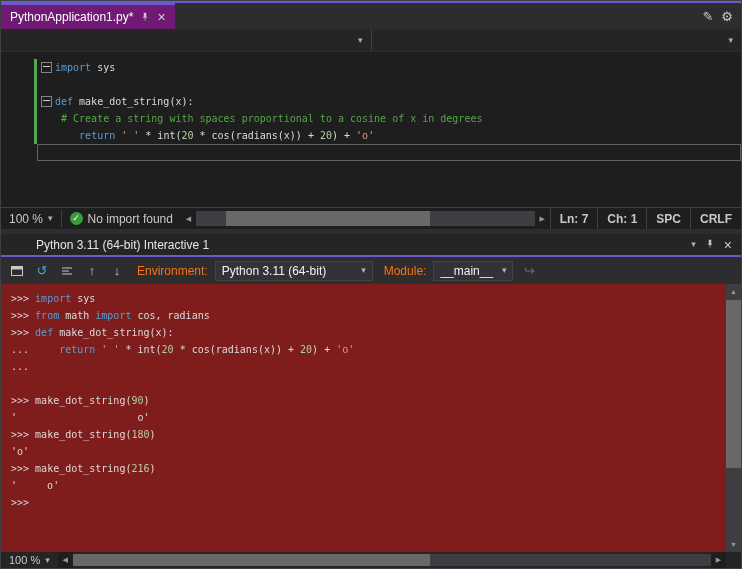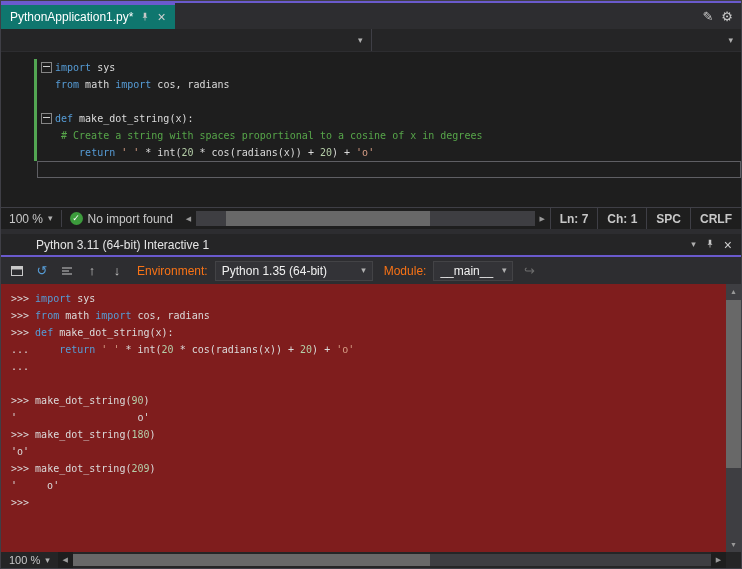--- a/index.html
+++ b/index.html
@@ -7,21 +7,21 @@
     width:742px;height:569px;box-sizing:border-box;
     background:#252526;border:1px solid #3f3f46;
     display:flex;flex-direction:column;
     font-family:"Liberation Sans",sans-serif;font-size:12px;color:#c8c8c8;
     overflow:hidden;
   }
   .accent-line{height:2px;background:#6a5acd;flex:none;}
 
   
   .tab-bar{height:26px;background:#2d2d30;display:flex;align-items:stretch;flex:none;}
-  .doc-tab{background:#0f766e;border-top:2px solid #6a5acd;display:flex;align-items:center;
+  .doc-tab{background:#701a75;border-top:2px solid #6a5acd;display:flex;align-items:center;
     gap:7px;padding:0 9px;color:#ffffff;}
   .tab-icons{margin-left:auto;display:flex;align-items:center;gap:8px;padding-right:8px;color:#c8c8c8;}
   .mini-icon{font-size:13px;line-height:1;cursor:default;}
   .close-x{font-size:14px;line-height:1;color:#d0d0d0;}
 
   
   .nav-bar{height:22px;background:#252526;display:flex;flex:none;border-bottom:1px solid #2d2d30;}
   .nav-combo{flex:1;display:flex;align-items:center;justify-content:flex-end;padding-right:8px;color:#b0b0b0;}
   .nav-divider{width:1px;background:#3f3f46;}
 
@@ -120,21 +120,20 @@
     </div>
     <div class="nav-divider"></div>
     <div class="nav-combo">
       <span class="chev">▾</span>
     </div>
   </div>
 
   <div class="editor">
     <div id="editor-lines">
         <div class="code-line"><span class="lm"></span><span class="lchg green"></span><span class="lcontent"><span class="fold-col"><span class="fold-box"></span></span><span class="ltext"><span class="tk-k">import</span><span class="tk-d"> sys</span></span></span></div>
-        <div class="code-line"><span class="lm"></span><span class="lchg green"></span><span class="lcontent"><span class="fold-col"></span><span class="ltext"><span class="tk-k">from</span><span class="tk-d"> math </span><span class="tk-k">import</span><span class="tk-d"> cos, radians</span></span></span></div>
         <div class="code-line"><span class="lm"></span><span class="lchg green"></span><span class="lcontent"><span class="fold-col"></span><span class="ltext"></span></span></div>
         <div class="code-line"><span class="lm"></span><span class="lchg green"></span><span class="lcontent"><span class="fold-col"><span class="fold-box"></span></span><span class="ltext"><span class="tk-k">def</span><span class="tk-d"> make_dot_string(x):</span></span></span></div>
         <div class="code-line"><span class="lm"></span><span class="lchg green"></span><span class="lcontent"><span class="fold-col"></span><span class="ltext"><span class="tk-c"> # Create a string with spaces proportional to a cosine of x in degrees</span></span></span></div>
         <div class="code-line"><span class="lm"></span><span class="lchg green"></span><span class="lcontent"><span class="fold-col"></span><span class="ltext"><span class="tk-d">    </span><span class="tk-k">return</span><span class="tk-d"> </span><span class="tk-s">' '</span><span class="tk-d"> * int(</span><span class="tk-n">20</span><span class="tk-d"> * cos(radians(x)) + </span><span class="tk-n">20</span><span class="tk-d">) + </span><span class="tk-s">'o'</span></span></span></div>
         <div class="code-line caret-line"><span class="lm"></span><span class="lchg"></span><span class="lcontent"><span class="fold-col"></span><span class="ltext"></span></span></div>
       </div>
   </div>
 
   <div class="ed-status">
     <div class="seg">
@@ -188,21 +187,21 @@
     <span class="tb-icon blue">↺</span>
     <span class="tb-icon">
       <svg width="14" height="14" viewBox="0 0 14 14" aria-hidden="true">
         <path d="M2 4h10M2 7h7M2 10h10" stroke="#c8c8c8" stroke-width="1.2" fill="none"></path>
       </svg>
     </span>
     <span class="tb-icon">↑</span>
     <span class="tb-icon">↓</span>
     <span class="tb-label">Environment:</span>
     <span class="combo env">
-      <span>Python 1.35 (64-bit)</span>
+      <span>Python 3.11 (64-bit)</span>
       <span class="chev">▾</span>
     </span>
     <span class="tb-label">Module:</span>
     <span class="combo mod">
       <span>__main__</span>
       <span class="chev">▾</span>
     </span>
     <span class="tb-icon disabled">↪</span>
   </div>
 
@@ -211,21 +210,21 @@
         <div class="code-line repl-line"><span class="ltext"><span class="tk-p">&gt;&gt;&gt; </span><span class="tk-k">import</span><span class="tk-d"> sys</span></span></div>
         <div class="code-line repl-line"><span class="ltext"><span class="tk-p">&gt;&gt;&gt; </span><span class="tk-k">from</span><span class="tk-d"> math </span><span class="tk-k">import</span><span class="tk-d"> cos, radians</span></span></div>
         <div class="code-line repl-line"><span class="ltext"><span class="tk-p">&gt;&gt;&gt; </span><span class="tk-k">def</span><span class="tk-d"> make_dot_string(x):</span></span></div>
         <div class="code-line repl-line"><span class="ltext"><span class="tk-p">... </span><span class="tk-d">    </span><span class="tk-k">return</span><span class="tk-d"> </span><span class="tk-s">' '</span><span class="tk-d"> * int(</span><span class="tk-n">20</span><span class="tk-d"> * cos(radians(x)) + </span><span class="tk-n">20</span><span class="tk-d">) + </span><span class="tk-s">'o'</span></span></div>
         <div class="code-line repl-line"><span class="ltext"><span class="tk-p">...</span></span></div>
         <div class="code-line repl-line"><span class="ltext"></span></div>
         <div class="code-line repl-line"><span class="ltext"><span class="tk-p">&gt;&gt;&gt; </span><span class="tk-d">make_dot_string(</span><span class="tk-n">90</span><span class="tk-d">)</span></span></div>
         <div class="code-line repl-line"><span class="ltext"><span class="tk-d">'                    o'</span></span></div>
         <div class="code-line repl-line"><span class="ltext"><span class="tk-p">&gt;&gt;&gt; </span><span class="tk-d">make_dot_string(</span><span class="tk-n">180</span><span class="tk-d">)</span></span></div>
         <div class="code-line repl-line"><span class="ltext"><span class="tk-d">'o'</span></span></div>
-        <div class="code-line repl-line"><span class="ltext"><span class="tk-p">&gt;&gt;&gt; </span><span class="tk-d">make_dot_string(</span><span class="tk-n">209</span><span class="tk-d">)</span></span></div>
+        <div class="code-line repl-line"><span class="ltext"><span class="tk-p">&gt;&gt;&gt; </span><span class="tk-d">make_dot_string(</span><span class="tk-n">216</span><span class="tk-d">)</span></span></div>
         <div class="code-line repl-line"><span class="ltext"><span class="tk-d">'     o'</span></span></div>
         <div class="code-line repl-line"><span class="ltext"><span class="tk-p">&gt;&gt;&gt;</span></span></div>
       </div>
     <div class="vscroll">
       <div class="scroll-arrow">▲</div>
       <div class="vthumb"></div>
       <div class="scroll-arrow down">▼</div>
     </div>
   </div>
 

